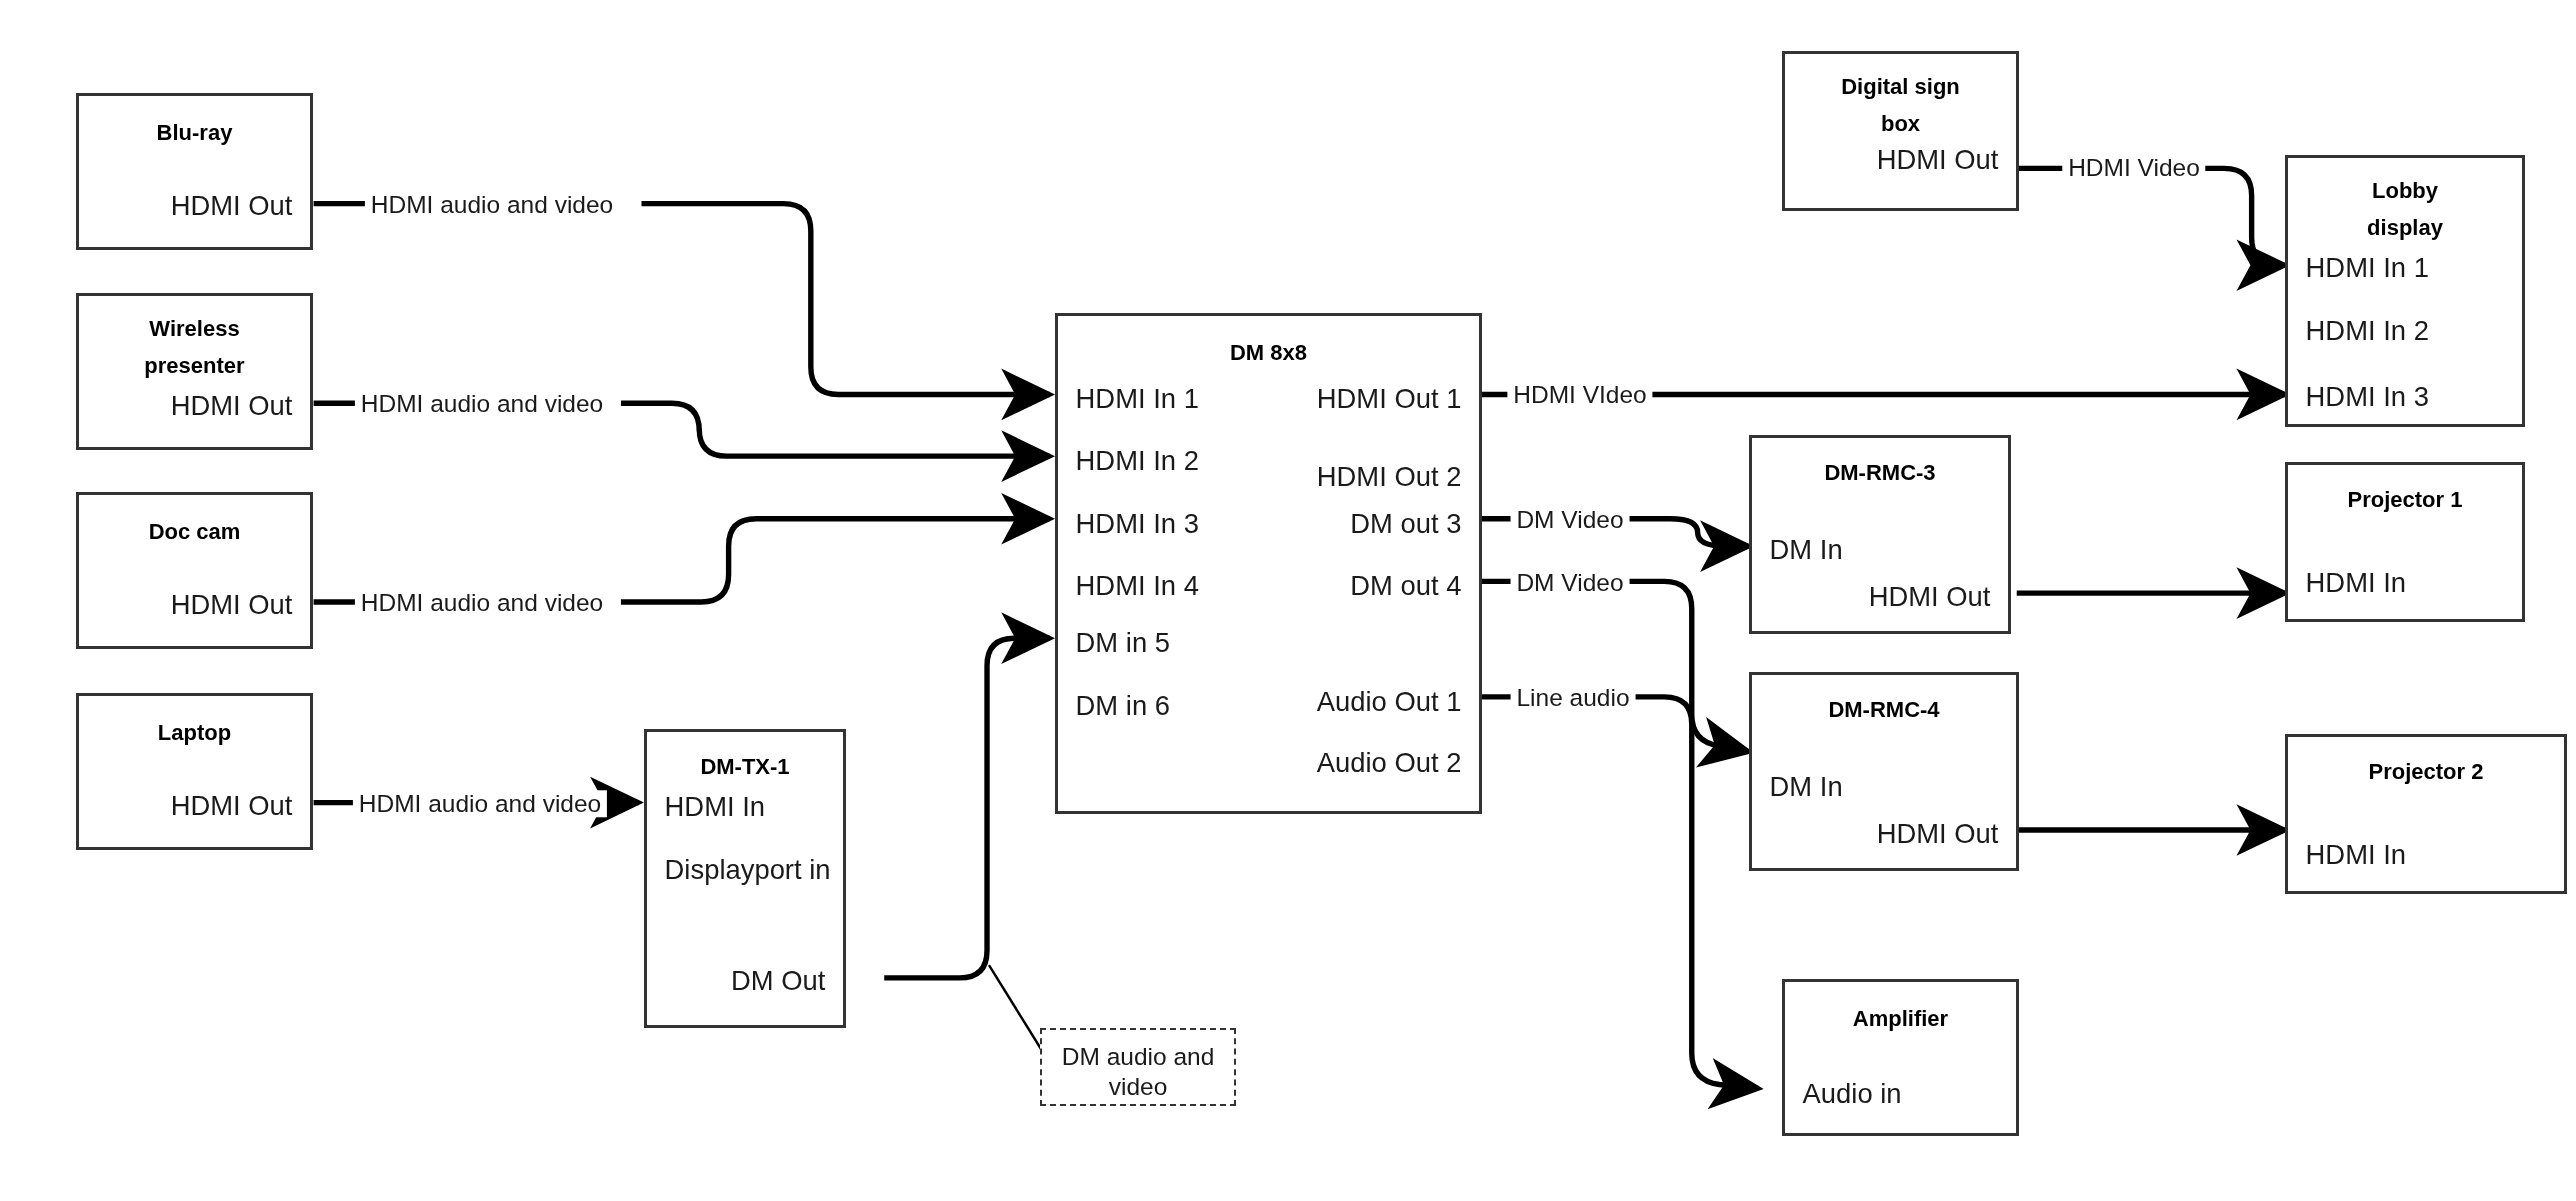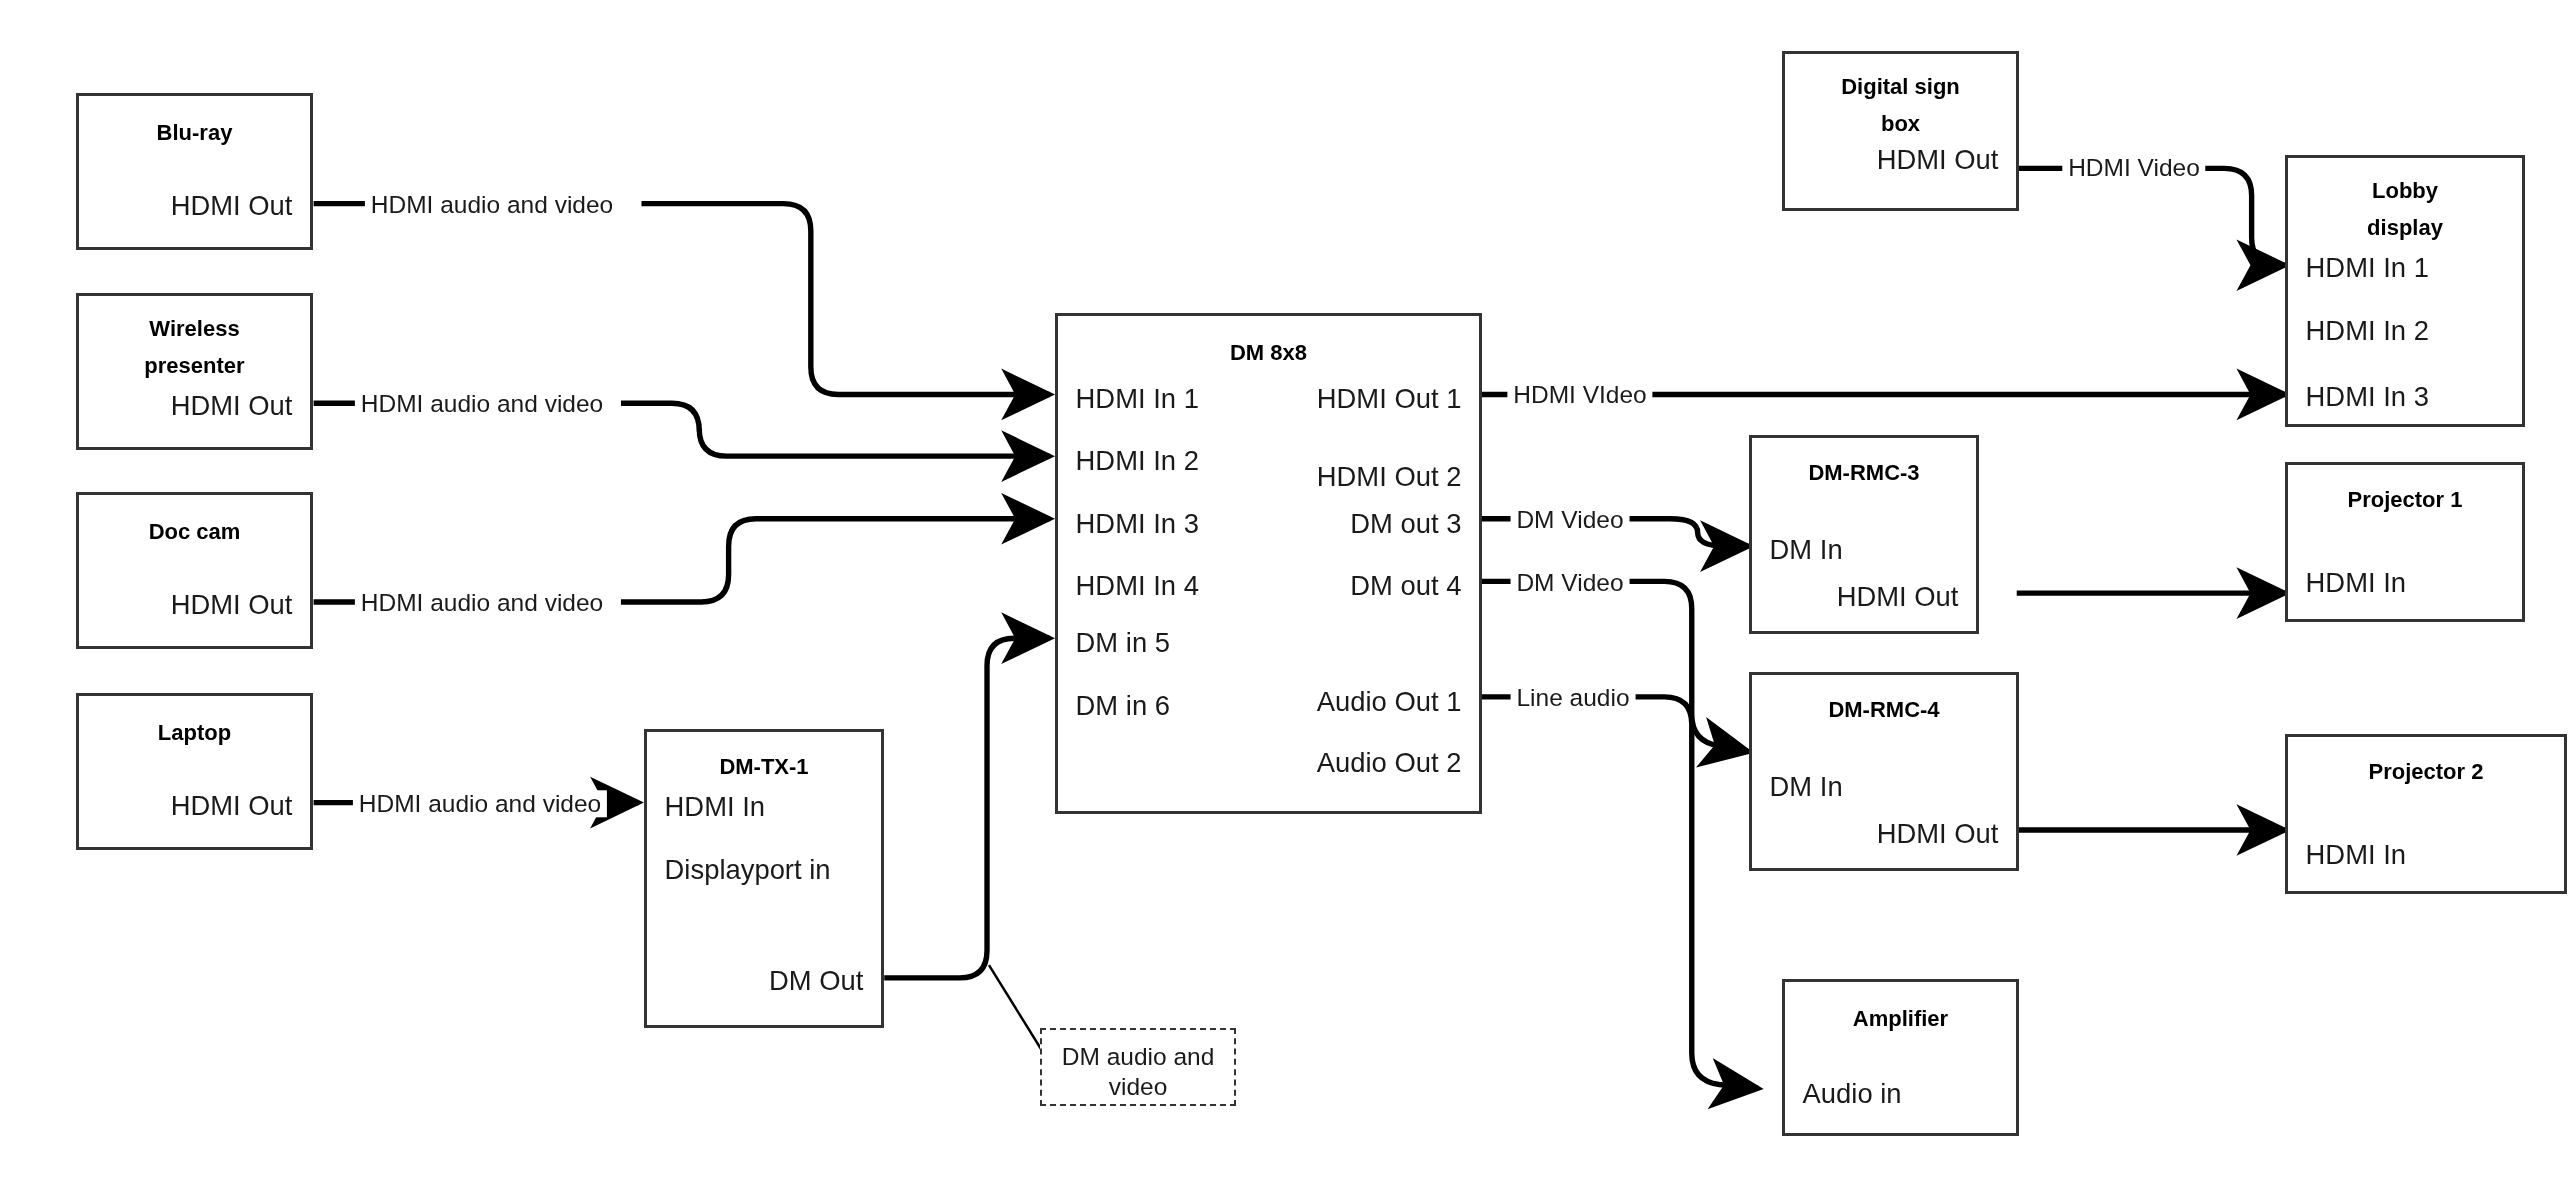--- a/index.html
+++ b/index.html
@@ -148,21 +148,21 @@
   <div class="node" style="left:76px; top:492px; width:237px; height:157px;">
     <div class="node-title" style="top:17.6px;">Doc cam</div>
     <div class="port right" style="top:94px;">HDMI Out</div>
   </div>
 
   <div class="node" style="left:76px; top:693px; width:237px; height:157px;">
     <div class="node-title" style="top:17.6px;">Laptop</div>
     <div class="port right" style="top:94px;">HDMI Out</div>
   </div>
 
-  <div class="node" style="left:644px; top:729px; width:240px; height:299px;">
+  <div class="node" style="left:644px; top:729px; width:202px; height:299px;">
     <div class="node-title" style="top:15.7px;">DM-TX-1</div>
     <div class="port left" style="top:59px;">HDMI In</div>
     <div class="port left" style="top:122px;">Displayport in</div>
     <div class="port right" style="top:233px;">DM Out</div>
   </div>
 
   <div class="node" style="left:1055px; top:313px; width:427px; height:501px;">
     <div class="node-title" style="top:17.6px;">DM 8x8</div>
 
     <div class="port left" style="top:67px;">HDMI In 1</div>
@@ -187,21 +187,21 @@
   </div>
 
   <div class="node" style="left:2285px; top:155px; width:240px; height:272px;">
     <div class="node-title" style="top:13.7px;">Lobby
 display</div>
     <div class="port left" style="top:94px;">HDMI In 1</div>
     <div class="port left" style="top:157px;">HDMI In 2</div>
     <div class="port left" style="top:223px;">HDMI In 3</div>
   </div>
 
-  <div class="node" style="left:1749px; top:435px; width:230px; height:199px;padding-left:31px;">
+  <div class="node" style="left:1749px; top:435px; width:262px; height:199px;padding-left:31px;">
     <div class="node-title" style="top:15.7px;">DM-RMC-3</div>
     <div class="port left" style="top:96px;">DM In</div>
     <div class="port right" style="top:143px;">HDMI Out</div>
   </div>
 
   <div class="node" style="left:1749px; top:672px; width:270px; height:199px;padding-left:8px;">
     <div class="node-title" style="top:15.7px;">DM-RMC-4</div>
     <div class="port left" style="top:96px;">DM In</div>
     <div class="port right" style="top:143px;">HDMI Out</div>
   </div>

